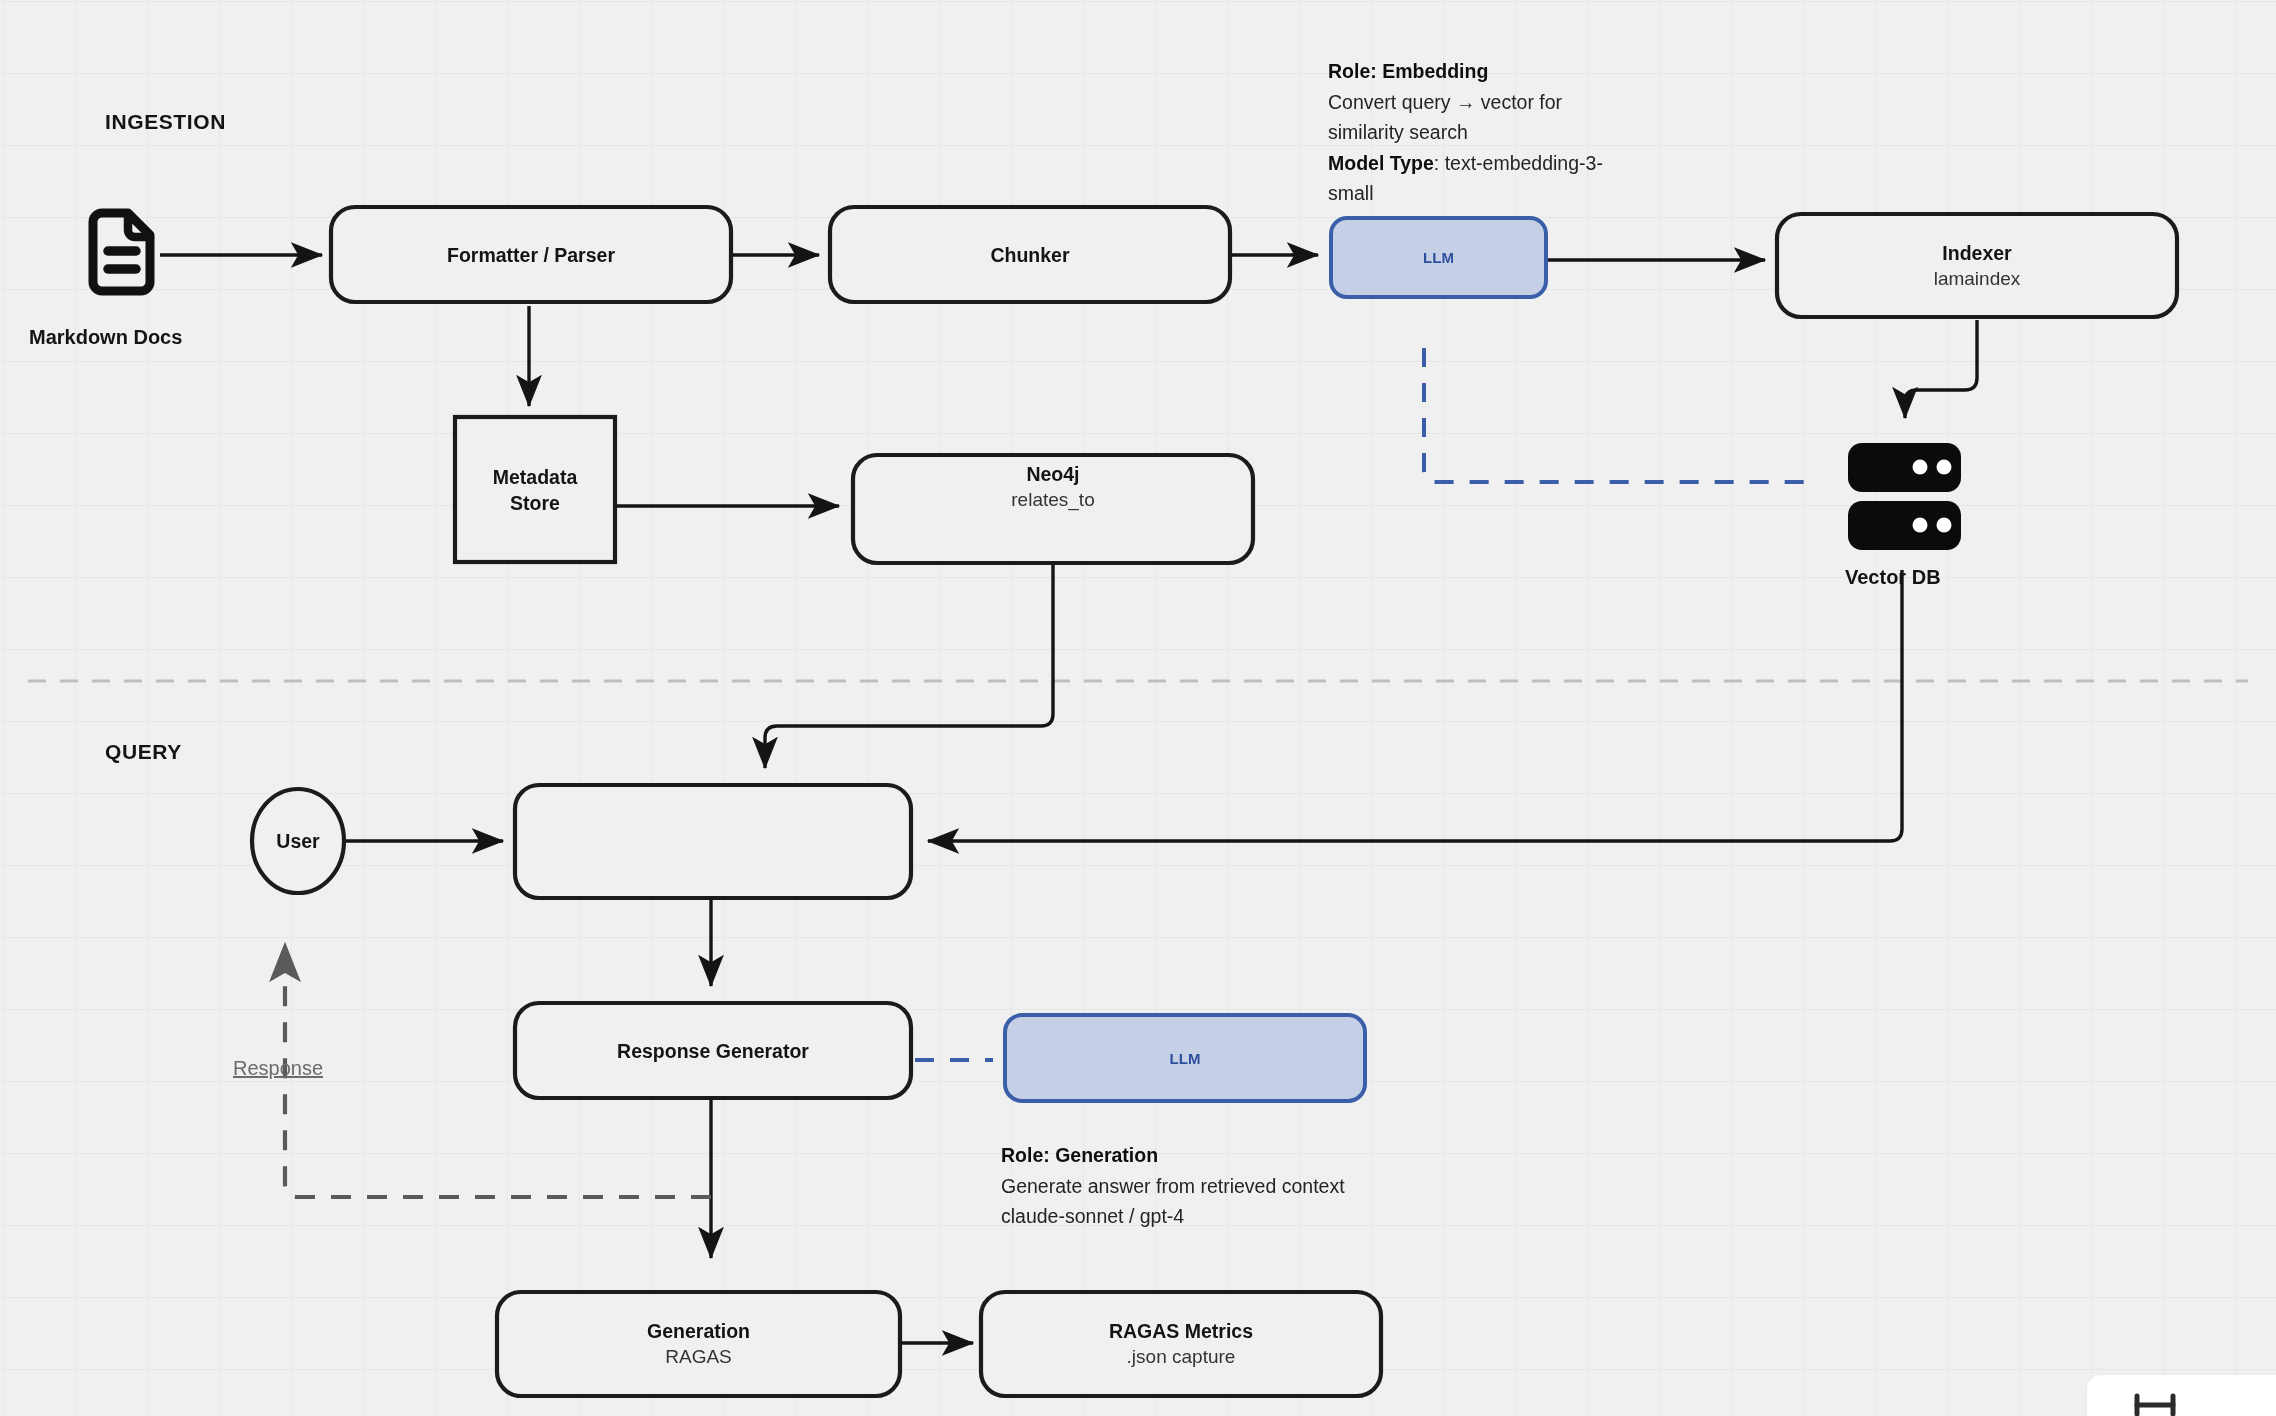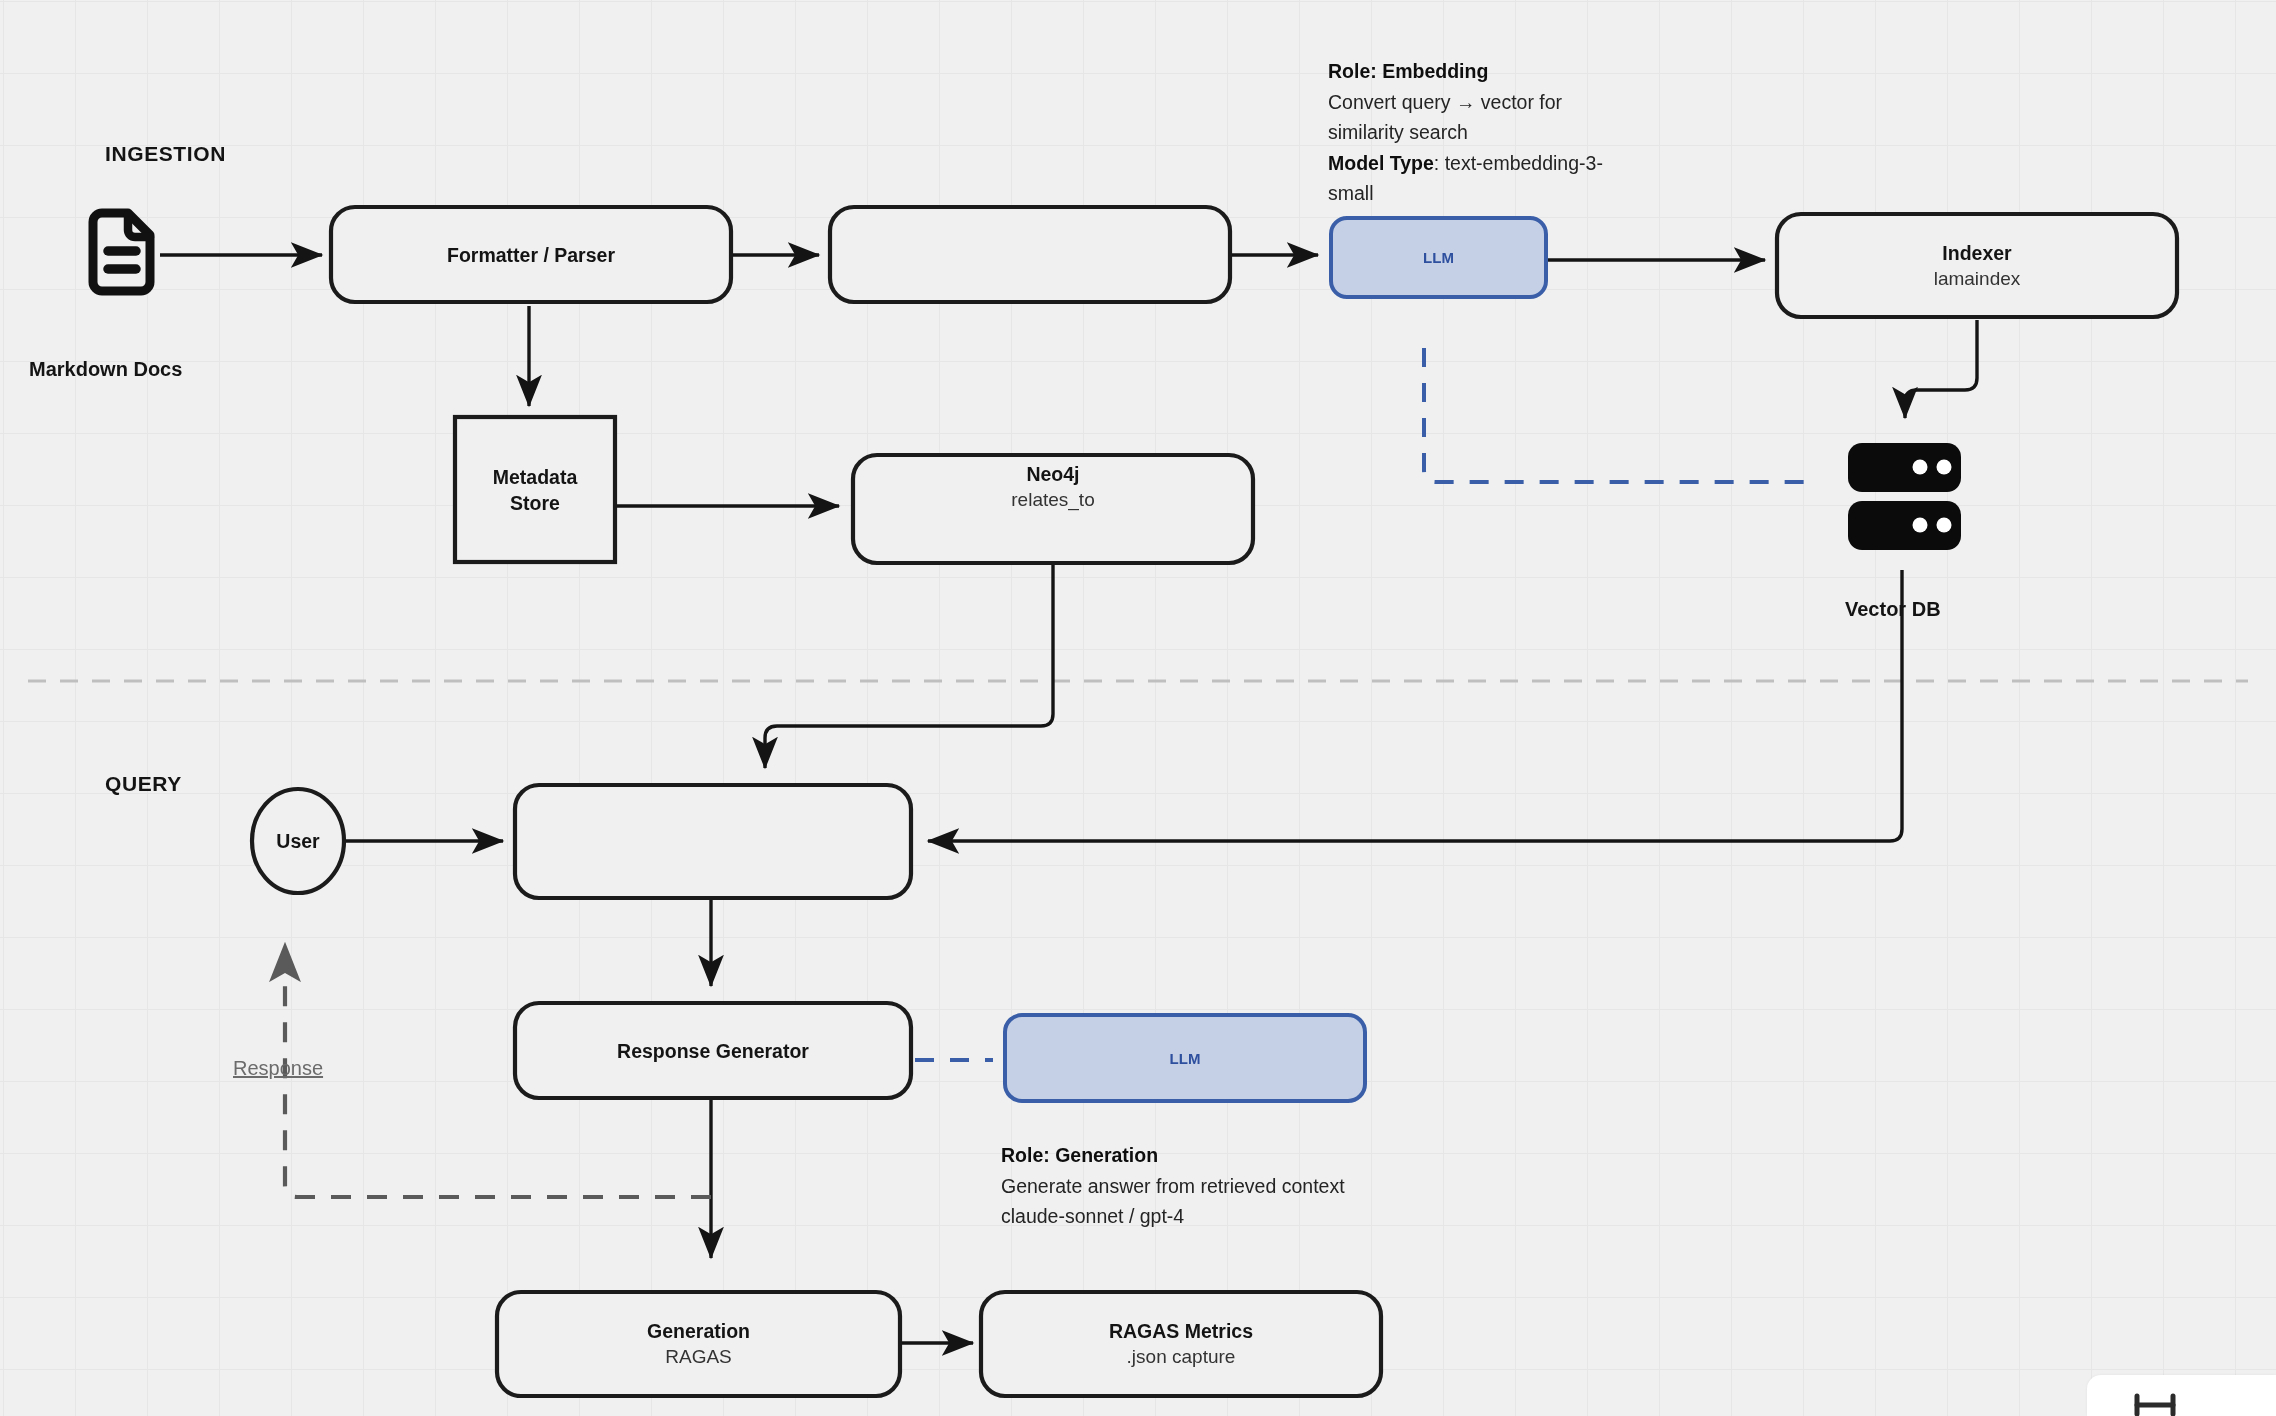--- a/index.html
+++ b/index.html
@@ -24,21 +24,20 @@
     position: absolute;
     left: 0;
     top: 0;
     width: 2276px;
     height: 1416px;
   }
   .lbl {
     position: absolute;
     color: #1b1b1b;
     white-space: pre;
-    margin-top: 32px;
   }
   .section-title {
     font-size: 21px;
     font-weight: bold;
     letter-spacing: 0.6px;
     color: #141414;
   }
   .node-title {
     font-size: 19.5px;
     font-weight: bold;
@@ -182,20 +181,23 @@
     </g>
   </svg>
 
   <div class="lbl section-title" style="left:105px; top:110px;">INGESTION</div>
   <div class="lbl section-title" style="left:105px; top:740px;">QUERY</div>
 
   <div class="node-text-wrap" style="left:331px; top:207px; width:400px; height:95px;">
     <div class="node-title">Formatter / Parser</div>
   </div>
 
+  <div class="node-text-wrap" style="left:830px; top:207px; width:400px; height:95px;">
+    <div class="node-title">Chunker</div>
+  </div>
 
   <div class="node-text-wrap" style="left:1331px; top:218px; width:215px; height:79px;">
     <div class="llm-label">LLM</div>
   </div>
 
   <div class="node-text-wrap" style="left:1777px; top:214px; width:400px; height:103px;">
     <div class="node-title">Indexer</div>
     <div class="node-sub">lamaindex</div>
   </div>
 

